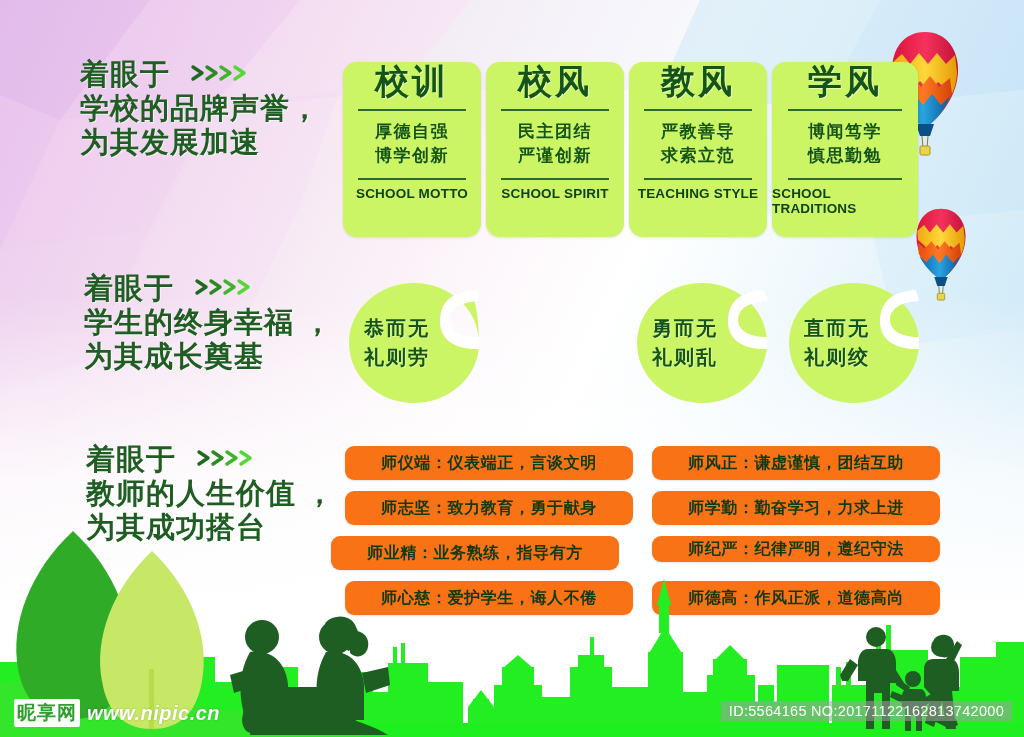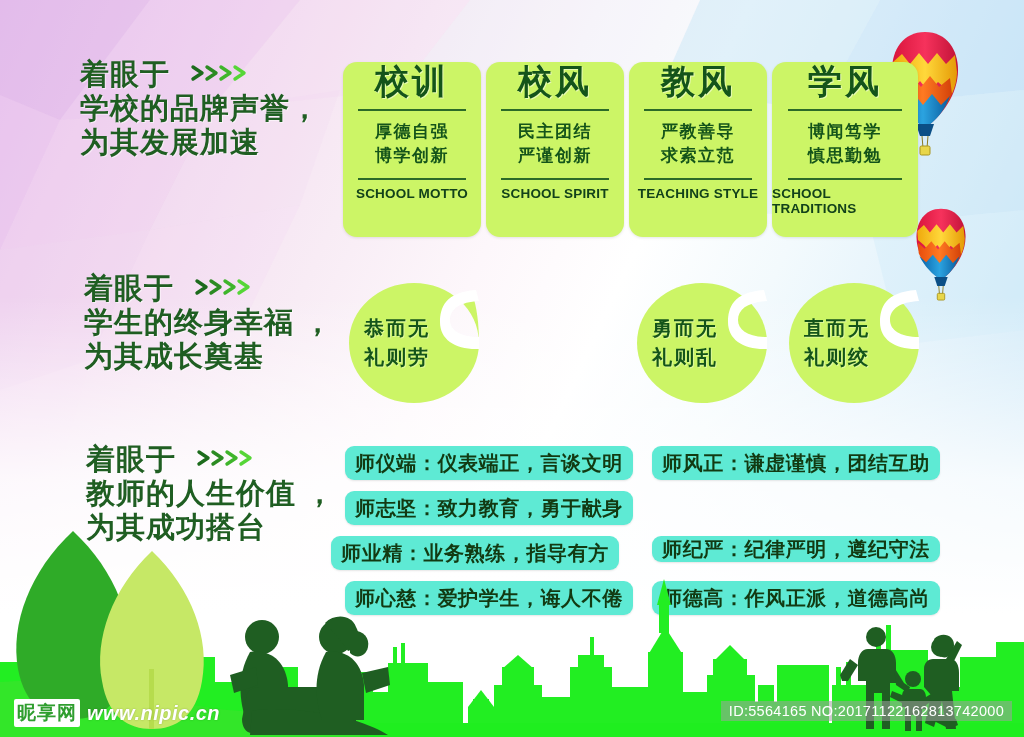--- a/index.html
+++ b/index.html
@@ -82,25 +82,25 @@
     display: flex; flex-direction: column; justify-content: center;
     padding-left: 16px;
     font-size: 20px; font-weight: bold; color: #14541a;
     letter-spacing: 2px; line-height: 1.45;
     text-shadow: 1px 1px 0 rgba(255,255,255,.35);
   }
 
   
   .pill {
     position: absolute;
-    background: #5eead4;
+    background: #f97316;
     border-radius: 9px;
     box-shadow: 0 1px 2px rgba(0,0,0,.10);
     display: flex; align-items: center; justify-content: center;
-    font-size: 20px; font-weight: bold; color: #123a12;
+    font-size: 16px; font-weight: bold; color: #123a12;
     letter-spacing: .6px;
   }
 
   
   .wm-logo {
     position: absolute; left: 14px; bottom: 10px;
     display: flex; align-items: center; gap: 7px;
     z-index: 40;
   }
   .wm-logo .box {
@@ -325,20 +325,23 @@
   <div class="pill" style="left:331px; top:536px; width:288px; height:34px;align-items:center;">
     <span>师业精：业务熟练，指导有方</span>
   </div>
   <div class="pill" style="left:345px; top:581px; width:288px; height:34px;">
     <span>师心慈：爱护学生，诲人不倦</span>
   </div>
 
   <div class="pill" style="left:652px; top:446px; width:288px; height:34px;">
     <span>师风正：谦虚谨慎，团结互助</span>
   </div>
+  <div class="pill" style="left:652px; top:491px; width:288px; height:34px;">
+    <span>师学勤：勤奋学习，力求上进</span>
+  </div>
   <div class="pill" style="left:652px; top:536px; width:288px; height:26px;">
     <span>师纪严：纪律严明，遵纪守法</span>
   </div>
   <div class="pill" style="left:652px; top:581px; width:288px; height:34px;">
     <span>师德高：作风正派，道德高尚</span>
   </div>
 
   <svg style="position:absolute;left:0;bottom:0;width:1024px;height:230px" viewBox="0 0 1024 230">
 
     <g fill="#22ee22">

